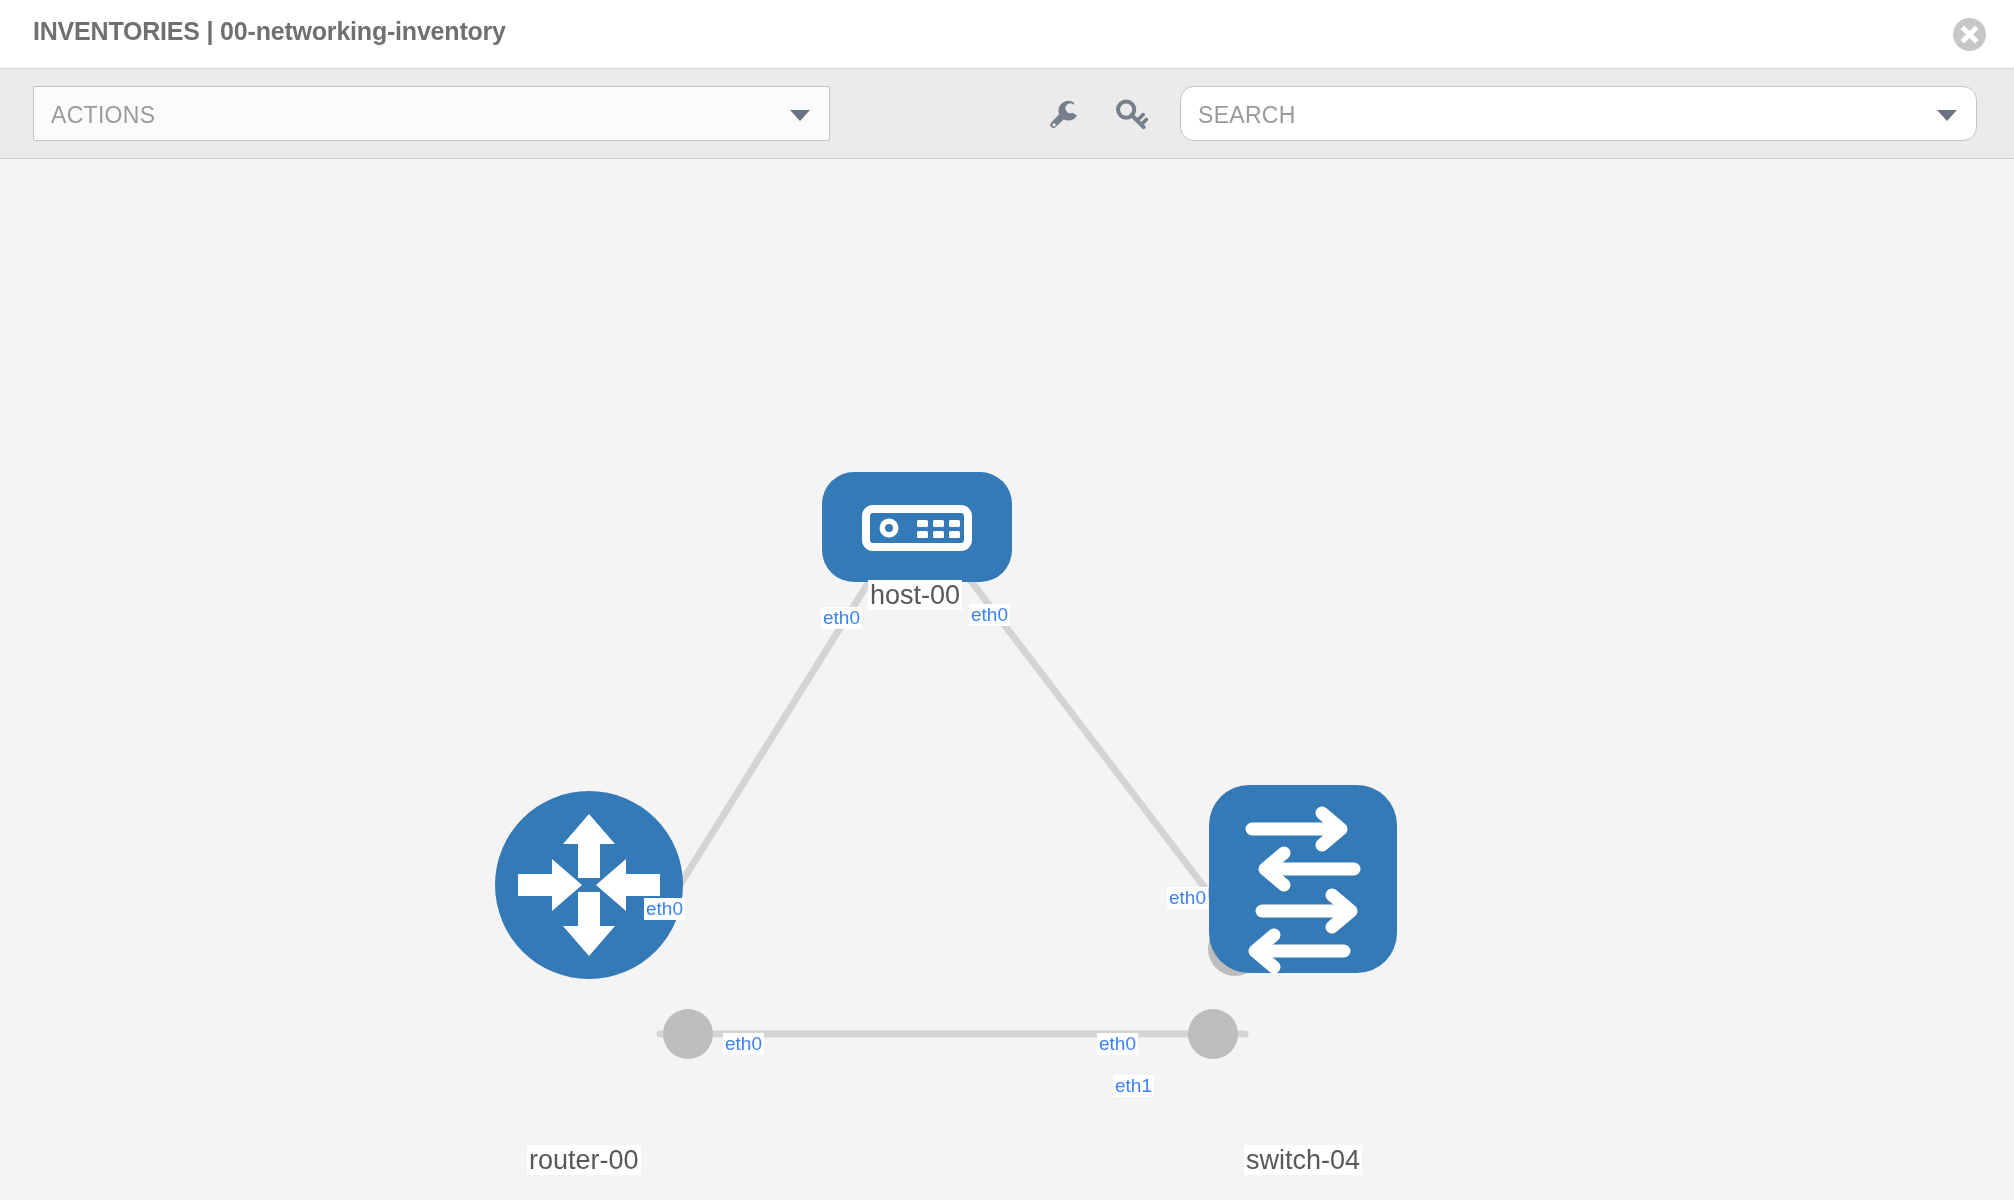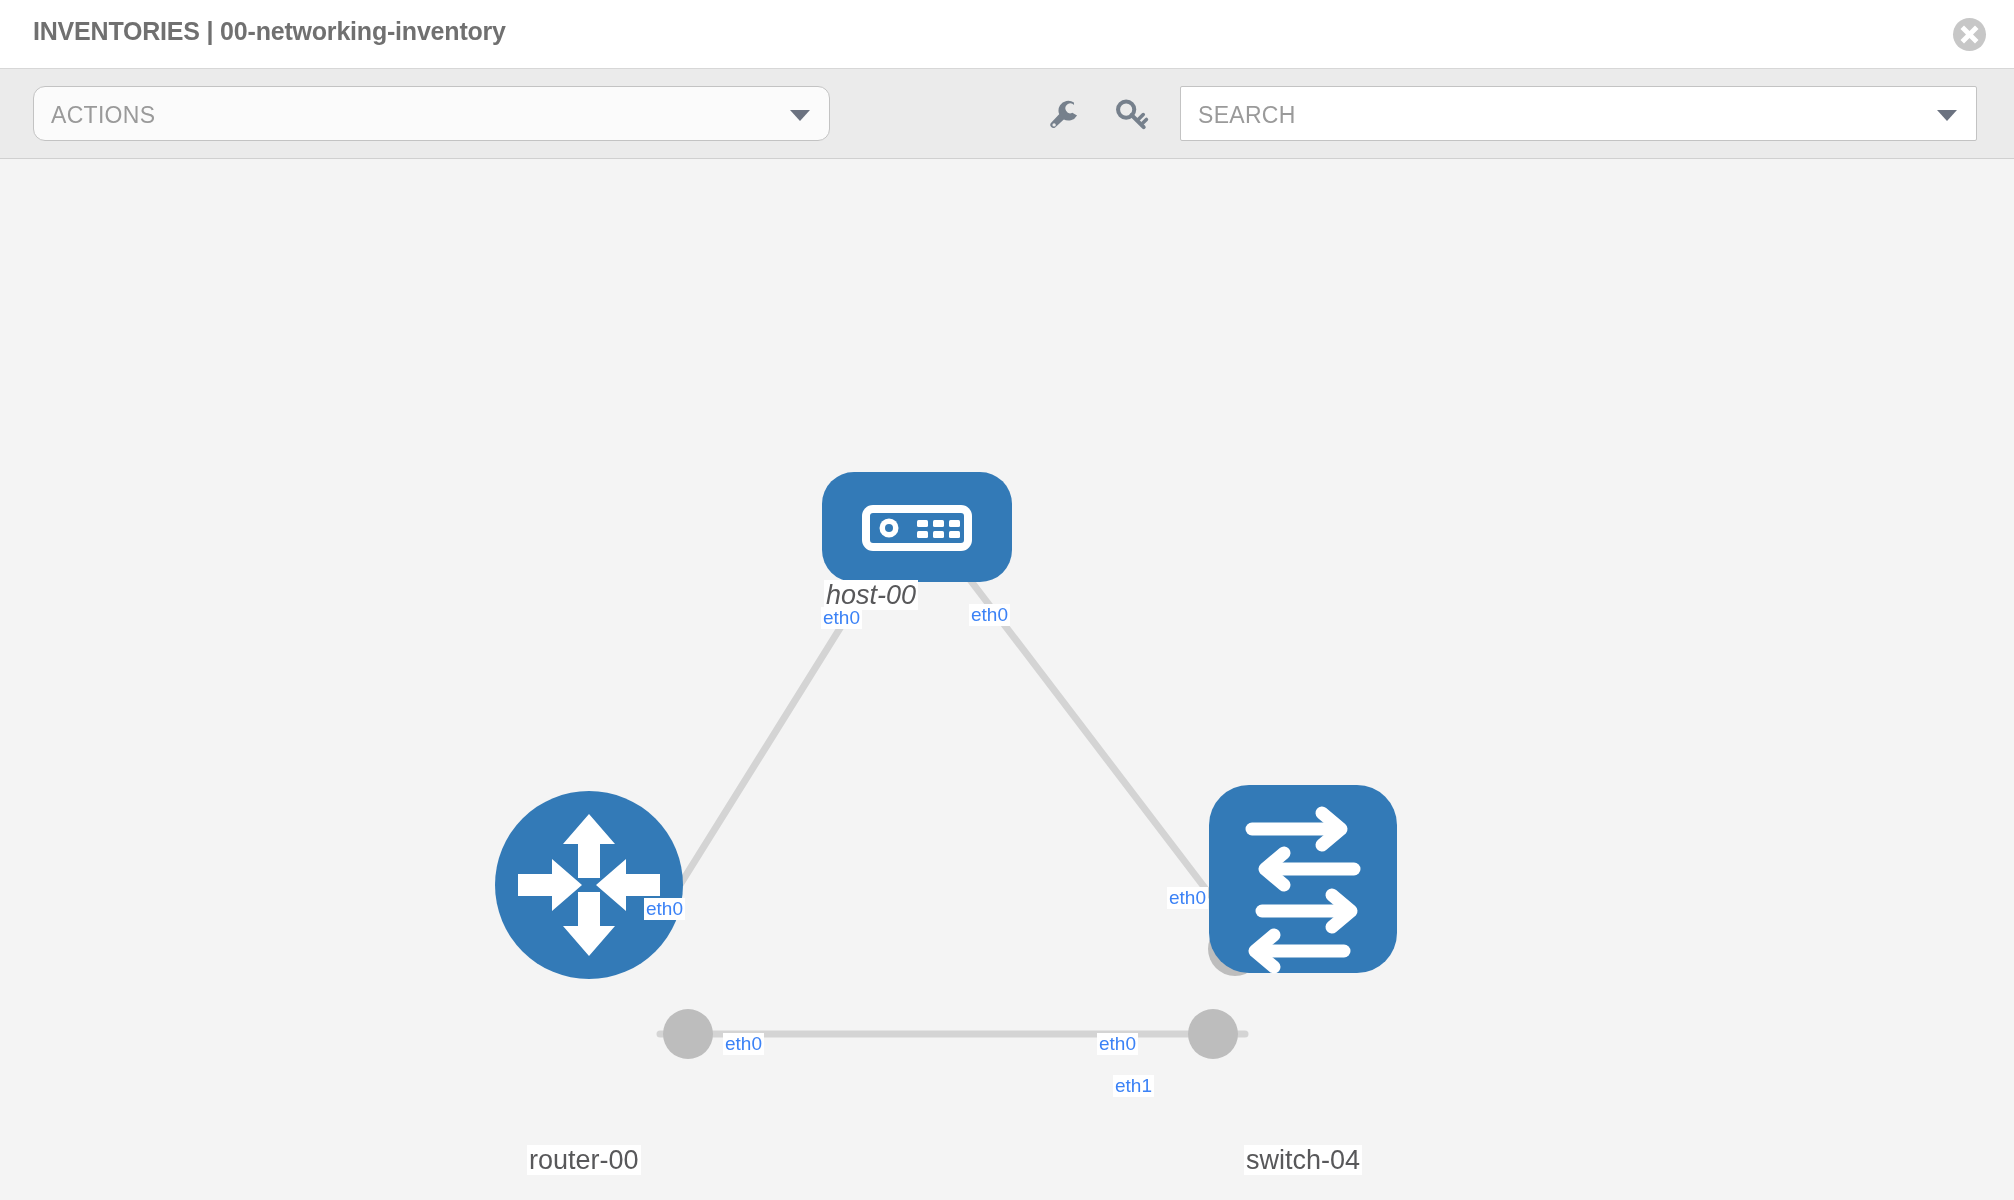--- a/index.html
+++ b/index.html
@@ -65,21 +65,21 @@
     box-sizing: border-box;
   }
   .actions-select {
     position: absolute;
     left: 33px;
     top: 17px;
     width: 797px;
     height: 55px;
     background: #fbfbfb;
     border: 1px solid #c3c3c3;
-    border-radius: 12px;
+    border-radius: 2px;
     box-sizing: border-box;
     cursor: pointer;
   }
   .actions-select .label {
     position: absolute;
     left: 17px;
     top: 15px;
     font-size: 23px;
     color: #9a9a9a;
     letter-spacing: 0.3px;
@@ -107,21 +107,21 @@
   .tool-icon svg { display:block; width:100%; height:100%; }
 
   .search-box {
     position: absolute;
     left: 1180px;
     top: 17px;
     width: 797px;
     height: 55px;
     background: #ffffff;
     border: 1px solid #c3c3c3;
-    border-radius: 2px;
+    border-radius: 14px;
     box-sizing: border-box;
     cursor: text;
   }
   .search-box .placeholder {
     position: absolute;
     left: 17px;
     top: 15px;
     font-size: 23px;
     color: #9a9a9a;
     letter-spacing: 0.3px;
@@ -262,21 +262,21 @@
 
           <path d="M1262 752 h85"></path>
           <path d="M1332 736 l19 16 l-19 16"></path>
 
           <path d="M1344 792 h-85"></path>
           <path d="M1274 776 l-19 16 l19 16"></path>
         </g>
       </g>
     </svg>
 
-    <div class="chip node-name" style="left:824px; top:421px;font-style:italic;">host-00</div>
+    <div class="chip node-name" style="left:868px; top:421px;">host-00</div>
     <div class="chip node-name" style="left:527px; top:986px;text-align:right;">router-00</div>
     <div class="chip node-name" style="left:1244px; top:986px;">switch-04</div>
 
     <div class="chip iface" style="left:821px; top:448px;">eth0</div>
     <div class="chip iface" style="left:969px; top:445px;">eth0</div>
     <div class="chip iface" style="left:644px; top:739px;">eth0</div>
     <div class="chip iface" style="left:1167px; top:728px;">eth0</div>
     <div class="chip iface" style="left:723px; top:874px;">eth0</div>
     <div class="chip iface" style="left:1097px; top:874px;">eth0</div>
     <div class="chip iface" style="left:1113px; top:916px;">eth1</div>

